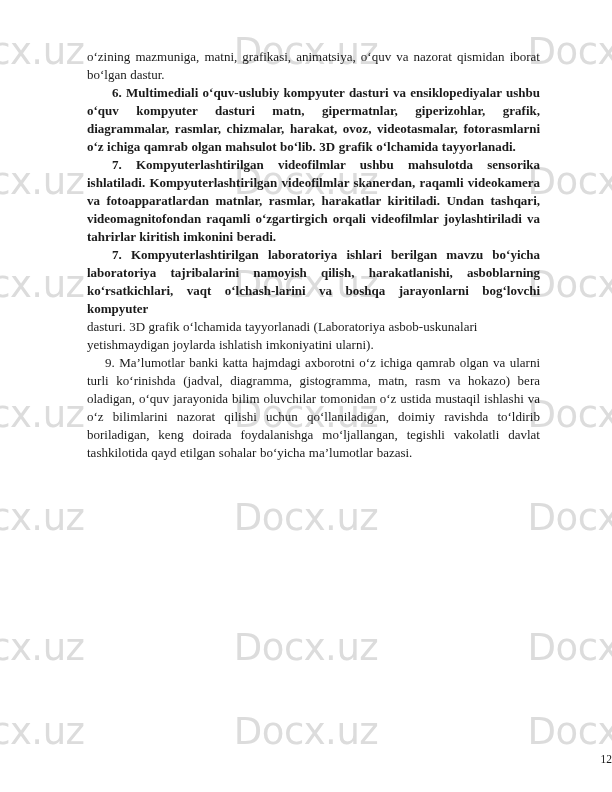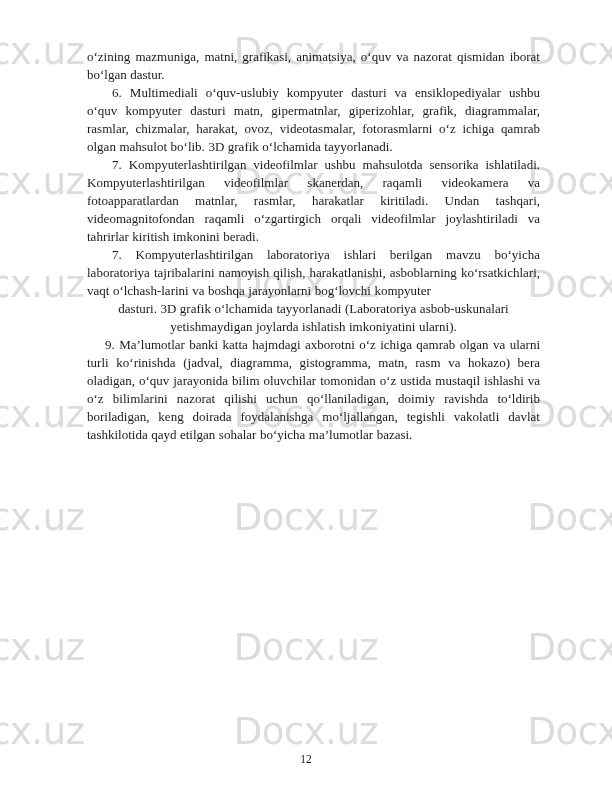--- a/index.html
+++ b/index.html
@@ -62,35 +62,35 @@
   p.para {
     margin: 0;
     font-size: 13px;
     line-height: 18px;
     text-align: justify;
     text-justify: inter-word;
     word-spacing: 0.02em;
   }
 
   
-  p.indent-lg { text-indent: 25px; }
+  p.indent-lg { text-indent: 25px; font-weight: bold; }
   p.indent-sm { text-indent: 18px; }
   p.noindent  { text-indent: 0; }
 
   p.flat {
-    text-align: center;
+    text-align: left;
   }
 
   
   #page-number {
     position: absolute;
     top: 753px;
     left: 0;
     width: 612px;
-    text-align: center;
+    text-align: right;
     font-size: 11.5px;
     font-family: "Liberation Serif", serif;
     color: #1a1a1a;
     z-index: 1;
   }
 </style>
 </head>
 <body>
 
 <div id="page">

